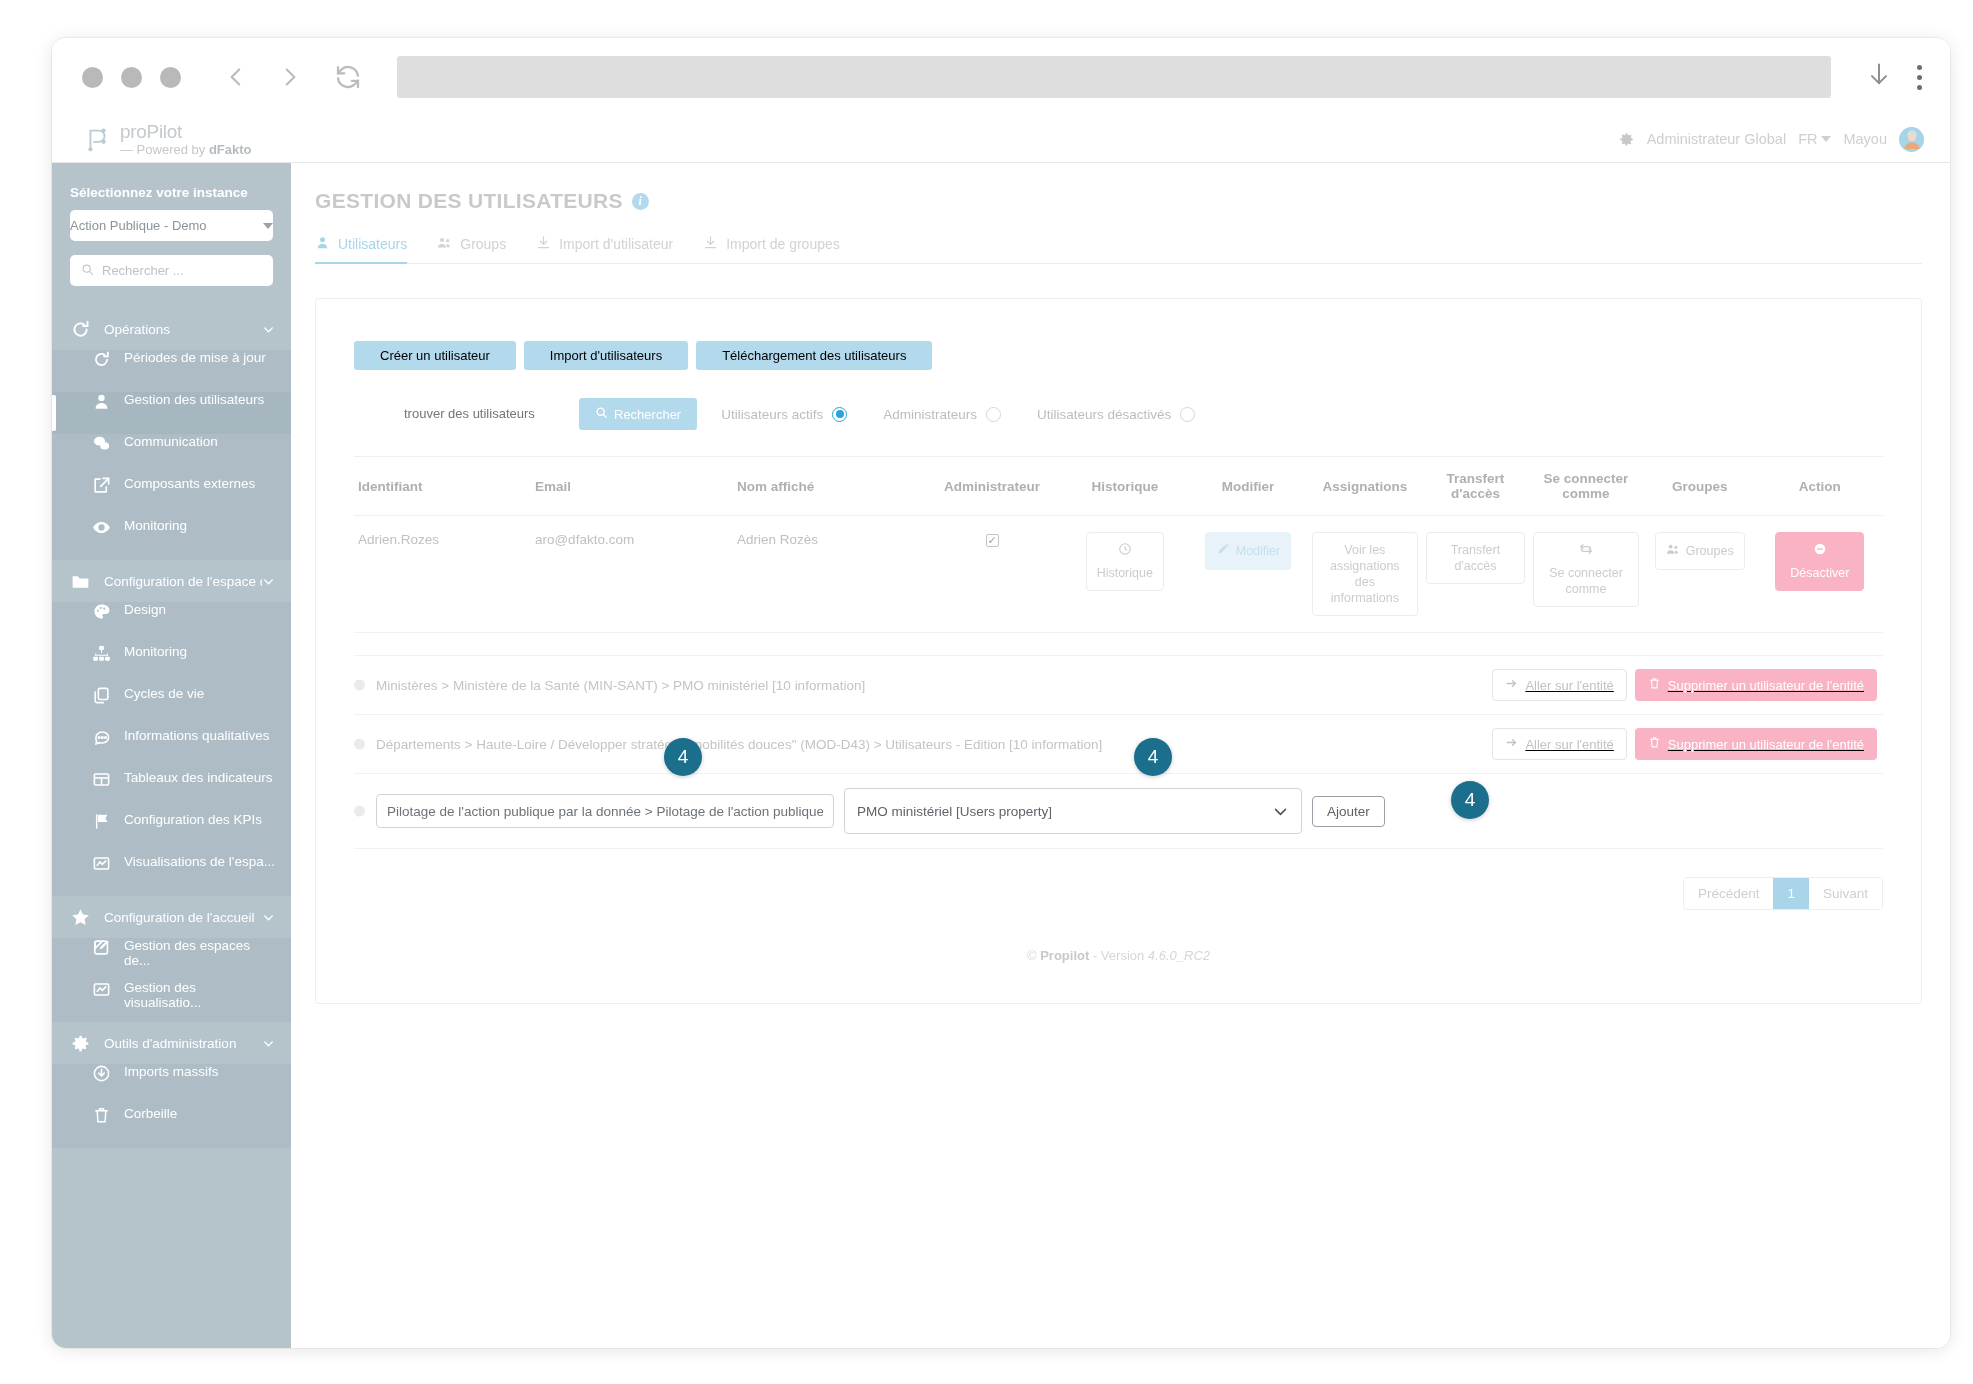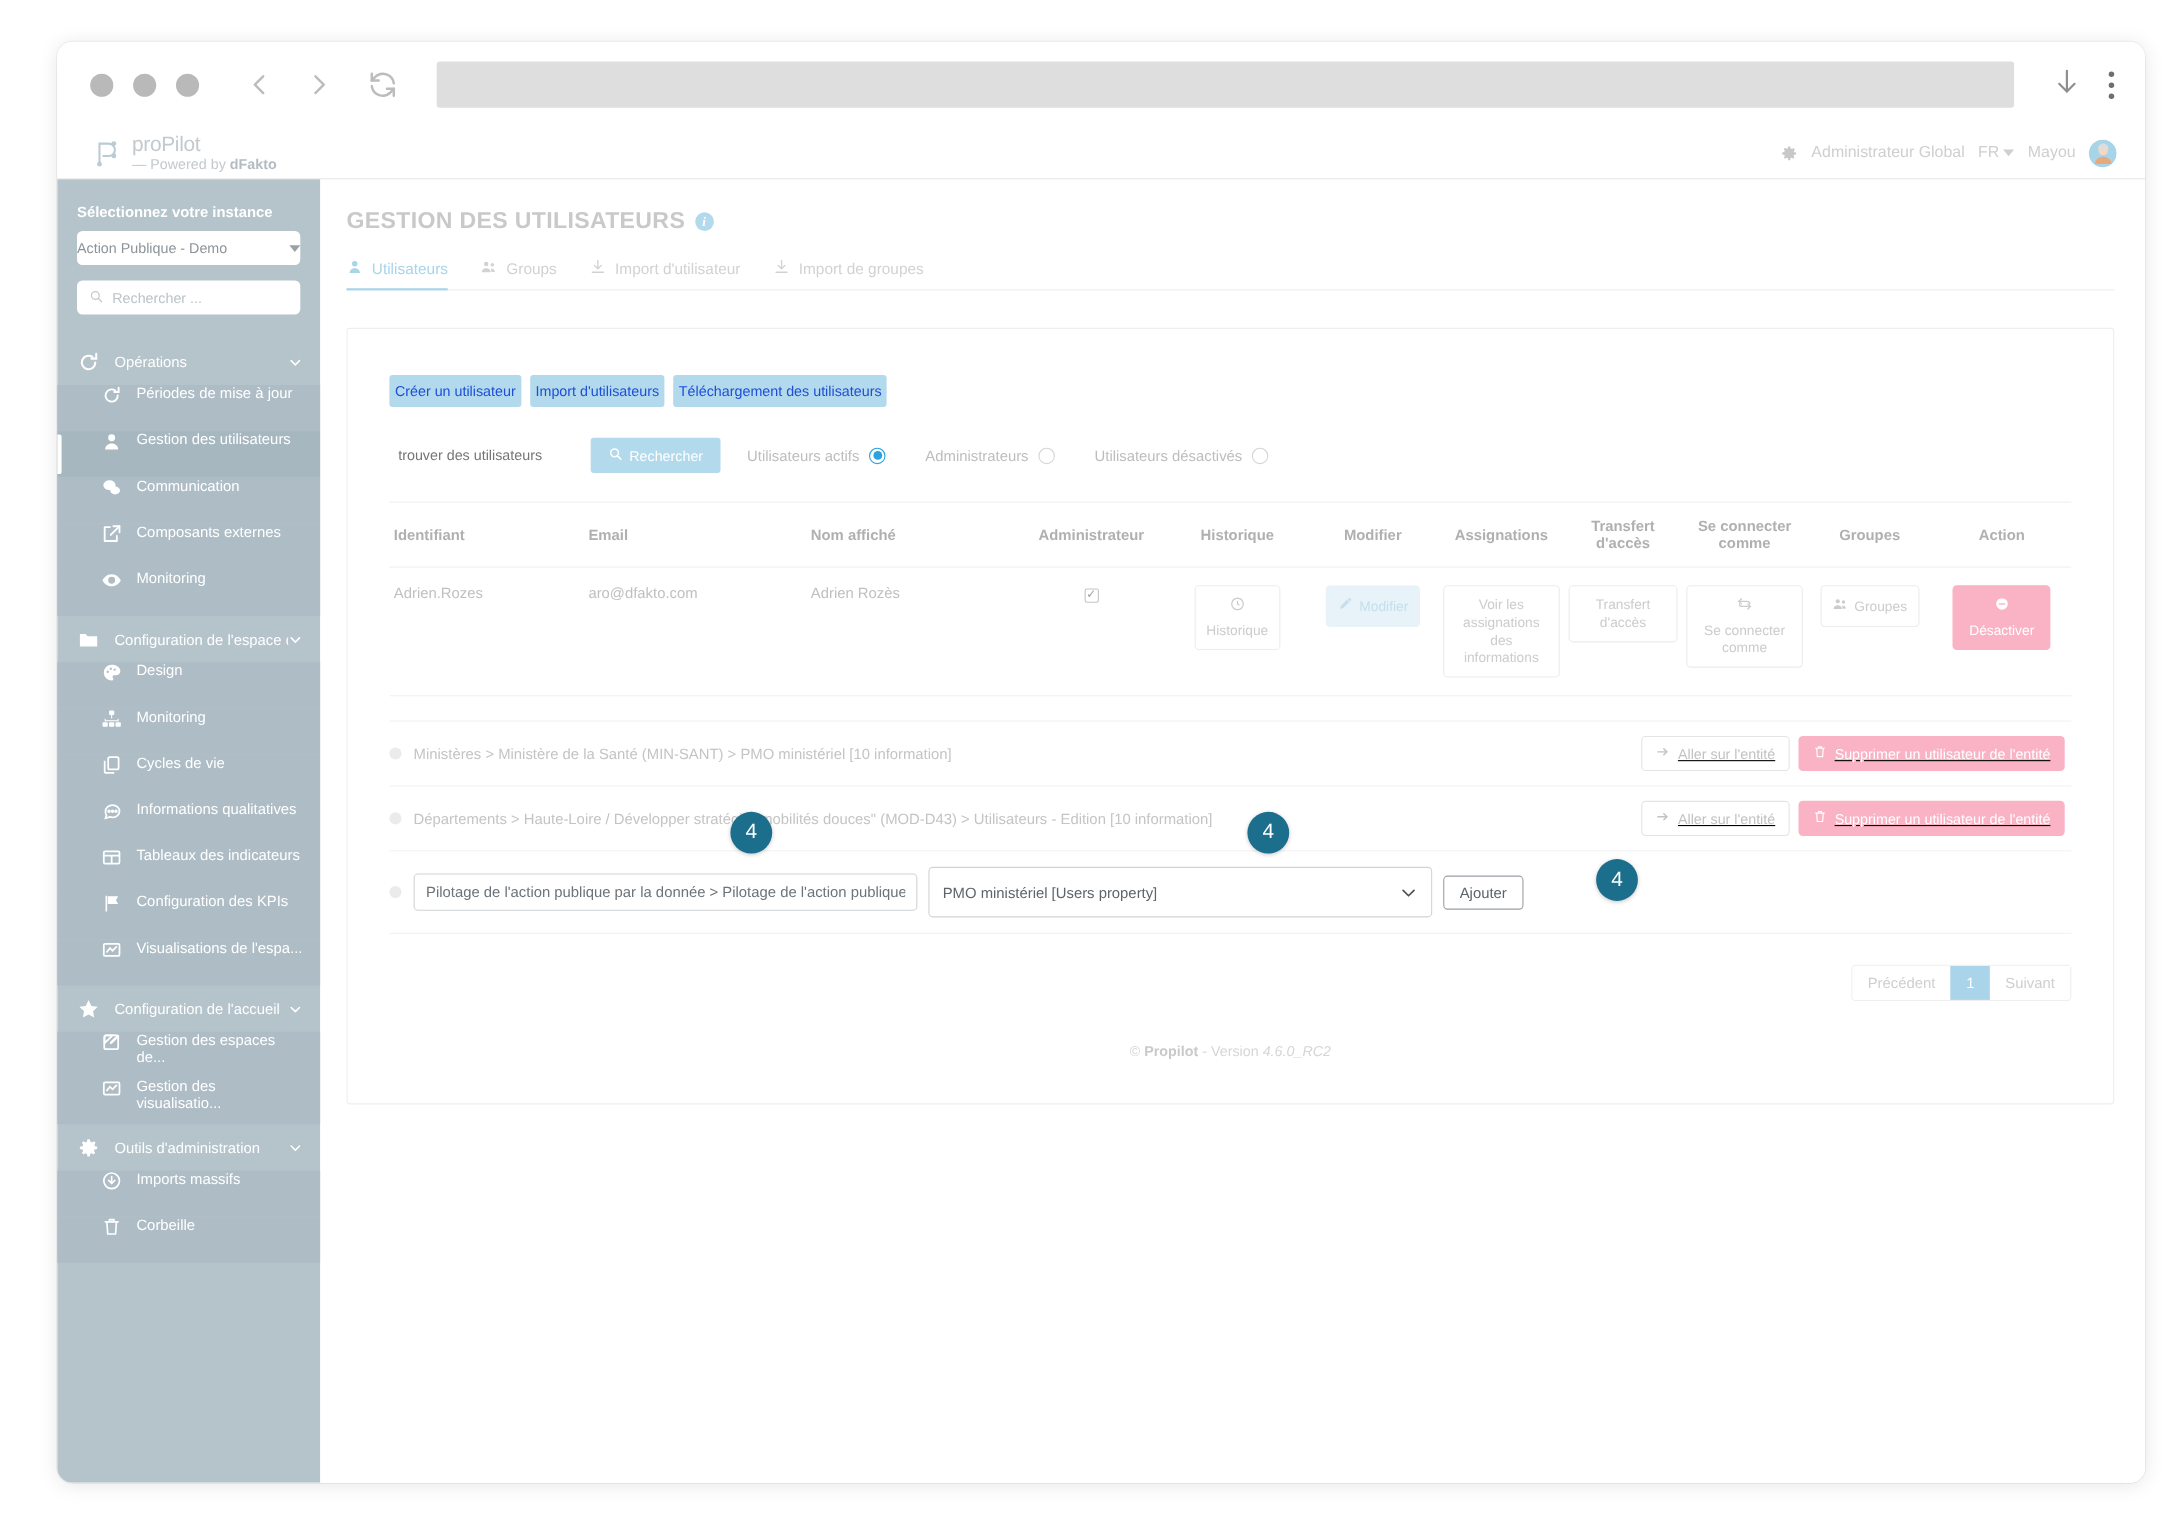--- a/index.html
+++ b/index.html
@@ -169,28 +169,28 @@
     margin-top: 34px;
     border: 1px solid #eeeeee;
     border-radius: 3px;
     background: #ffffff;
     padding: 42px 38px 40px 38px;
     min-height: 580px;
   }
 
   .btn-row { display: flex; gap: 8px; margin-bottom: 28px; }
   .btn-primary {
-    background: #b3d9ec; color: #1d4ed8;
+    background: #b3d9ec; color: #000000;
     border: none; border-radius: 3px;
-    padding: 7px 5px; font-size: 13px;
+    padding: 7px 26px; font-size: 13px;
     font-family: "Liberation Sans", sans-serif;
     cursor: pointer;
   }
 
-  .search-row { display: flex; align-items: center; gap: 0; margin-bottom: 26px; }
+  .search-row { display: flex; align-items: center; gap: 0; margin-bottom: 26px; margin-left: 42px; }
   .search-input {
     width: 183px; height: 32px;
     border: none; background: #ffffff;
     font-size: 13px; color: #c9c9c9;
     padding: 0 8px;
     font-family: "Liberation Sans", sans-serif;
     outline: none;
     border-bottom: 1px solid transparent;
   }
   .search-btn {

